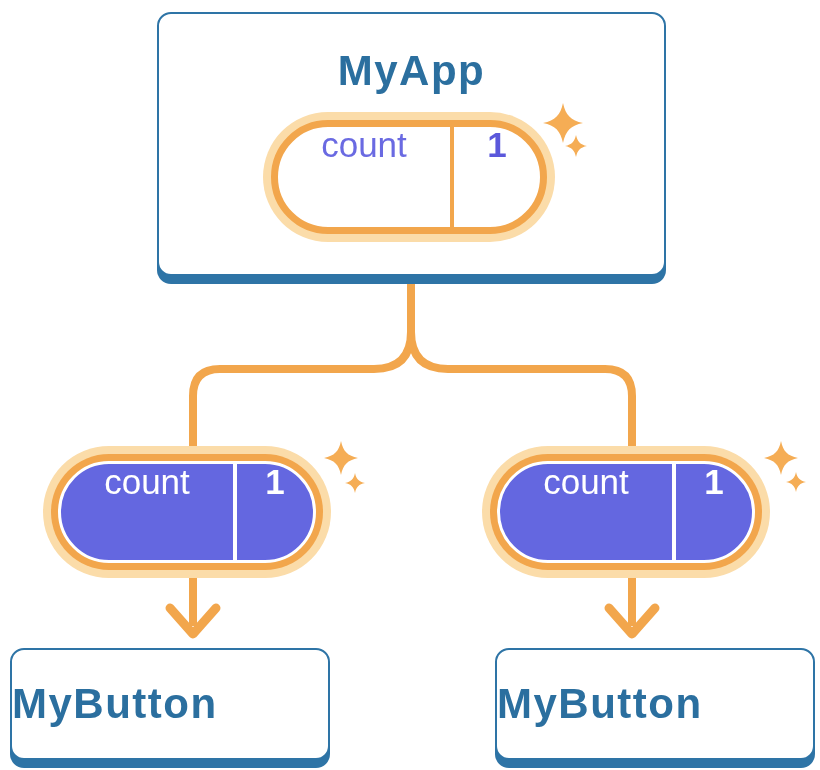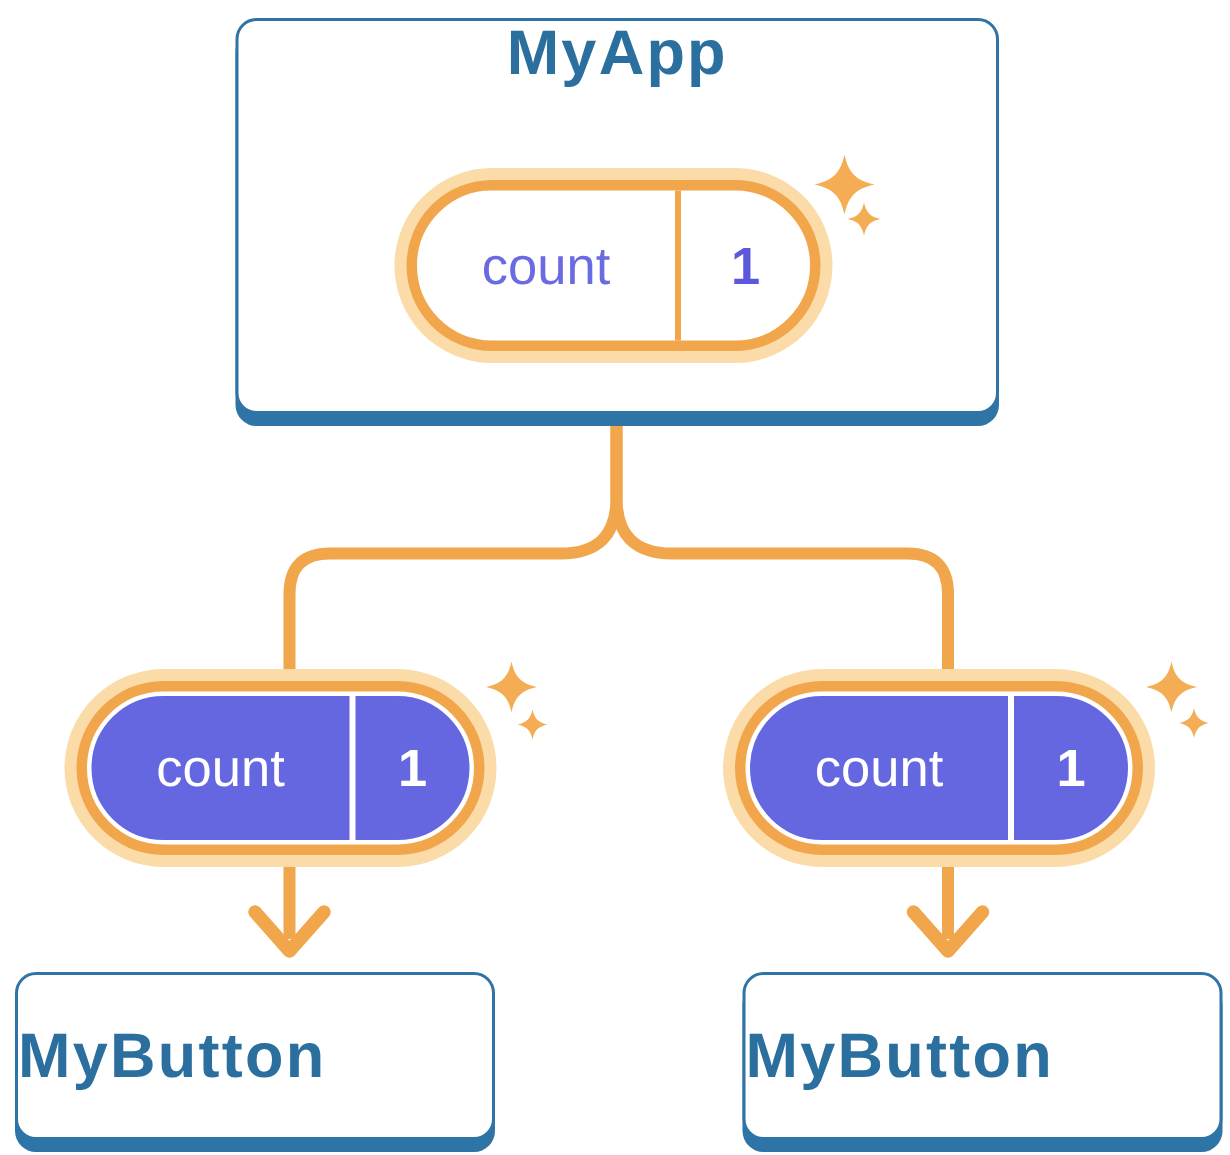--- a/index.html
+++ b/index.html
@@ -30,27 +30,27 @@
     border:2px solid var(--blueBorder);border-radius:14px;
     box-shadow:0 8px 0 0 var(--blueBorder);
     display:flex;align-items:center;
   }
   .card-root{left:157px;top:12px;width:505px;height:260px;
     flex-direction:column;justify-content:flex-start;}
   .card-title{
     color:var(--blueText);font-size:42px;font-weight:600;letter-spacing:1.5px;
     line-height:1;
   }
-  .card-root .card-title{}
+  .card-root .card-title{margin-top:36px;}
   .card-leaf{width:316px;height:108px;}
   .card-leaf-left{left:10px;top:648px;}
   .card-leaf-right{left:495px;top:648px;}
 
   .pill{
-    position:absolute;display:flex;align-items:center;
+    position:absolute;display:flex;align-items:flex-start;
     border-radius:70px;
   }
   .pill-light{
     left:271px;top:120px;width:262px;height:100px;
     background:#FFFFFF;border:7px solid var(--orange);
     box-shadow:0 0 0 8px var(--halo);
   }
   .pill-dark{
     width:252px;height:96px;
     background:var(--purpleFill);border:3px solid #FFFFFF;

